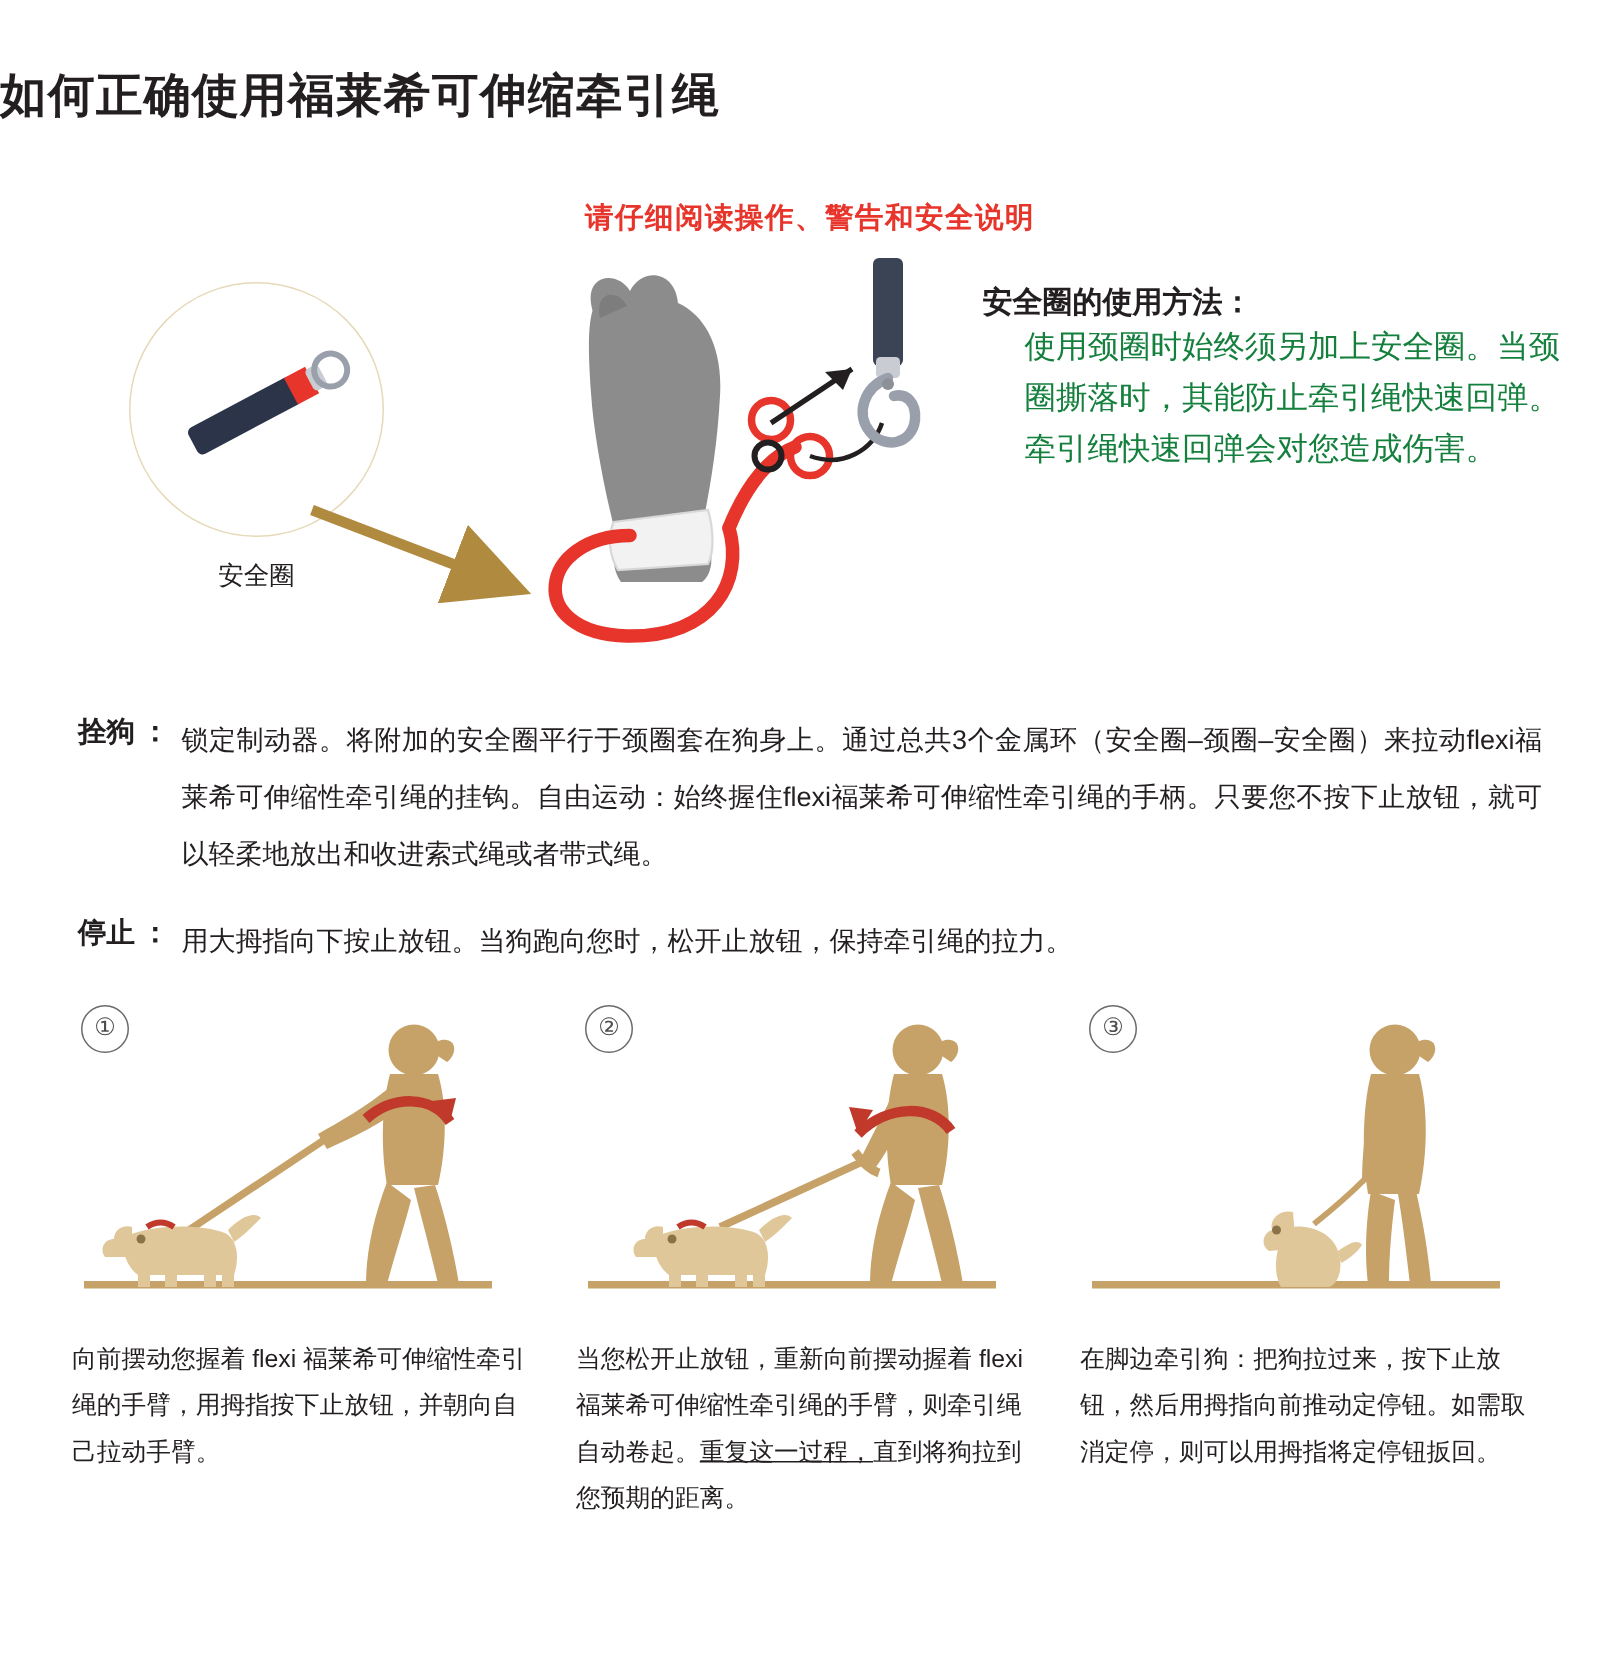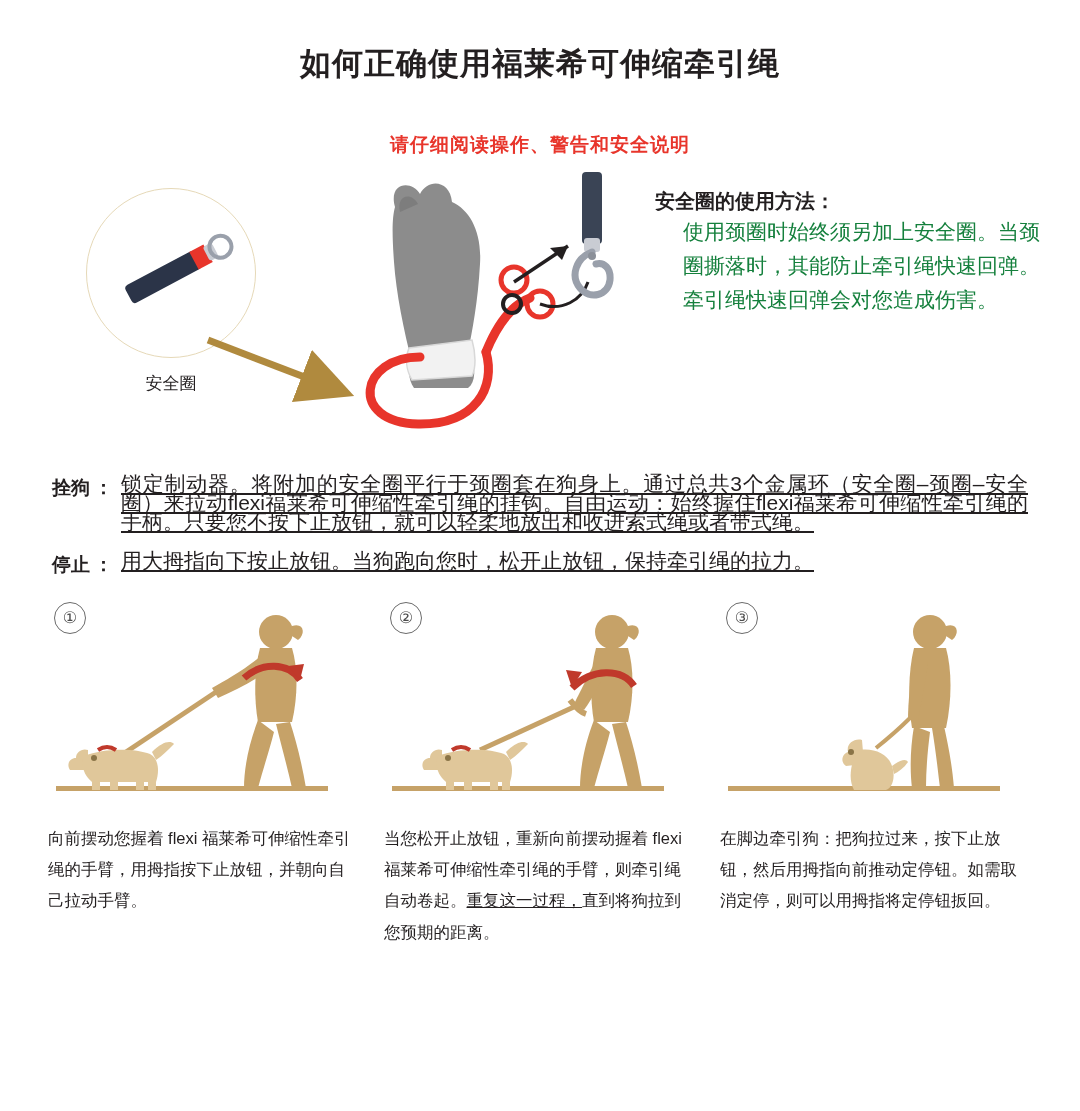--- a/index.html
+++ b/index.html
@@ -16,21 +16,21 @@
     overflow: hidden;
   }
   .page {
     width: 1080px;
     height: 1111px;
     position: relative;
   }
 
   
   .title {
-    text-align: center;
+    text-align: left;
     font-size: 31px;
     font-weight: bold;
     letter-spacing: 1px;
     color: #231f20;
     padding-top: 22px;
   }
   .subtitle {
     text-align: center;
     font-size: 19px;
     font-weight: bold;
@@ -110,26 +110,25 @@
     flex: 0 0 auto;
     padding-top: 1px;
   }
   .instr-colon {
     font-size: 19px;
     font-weight: bold;
     flex: 0 0 auto;
     padding: 1px 2px 0 4px;
   }
   .instr-body {
-    font-size: 21px;
-    line-height: 19px;
+    font-size: 18px;
+    line-height: 38px;
     text-align: justify;
     flex: 1 1 auto;
     padding-left: 6px;
-    text-decoration: underline;
   }
 
   
   .steps {
     display: flex;
     margin: 22px 48px 0 48px;
     gap: 24px;
   }
   .step {
     flex: 1 1 0;

